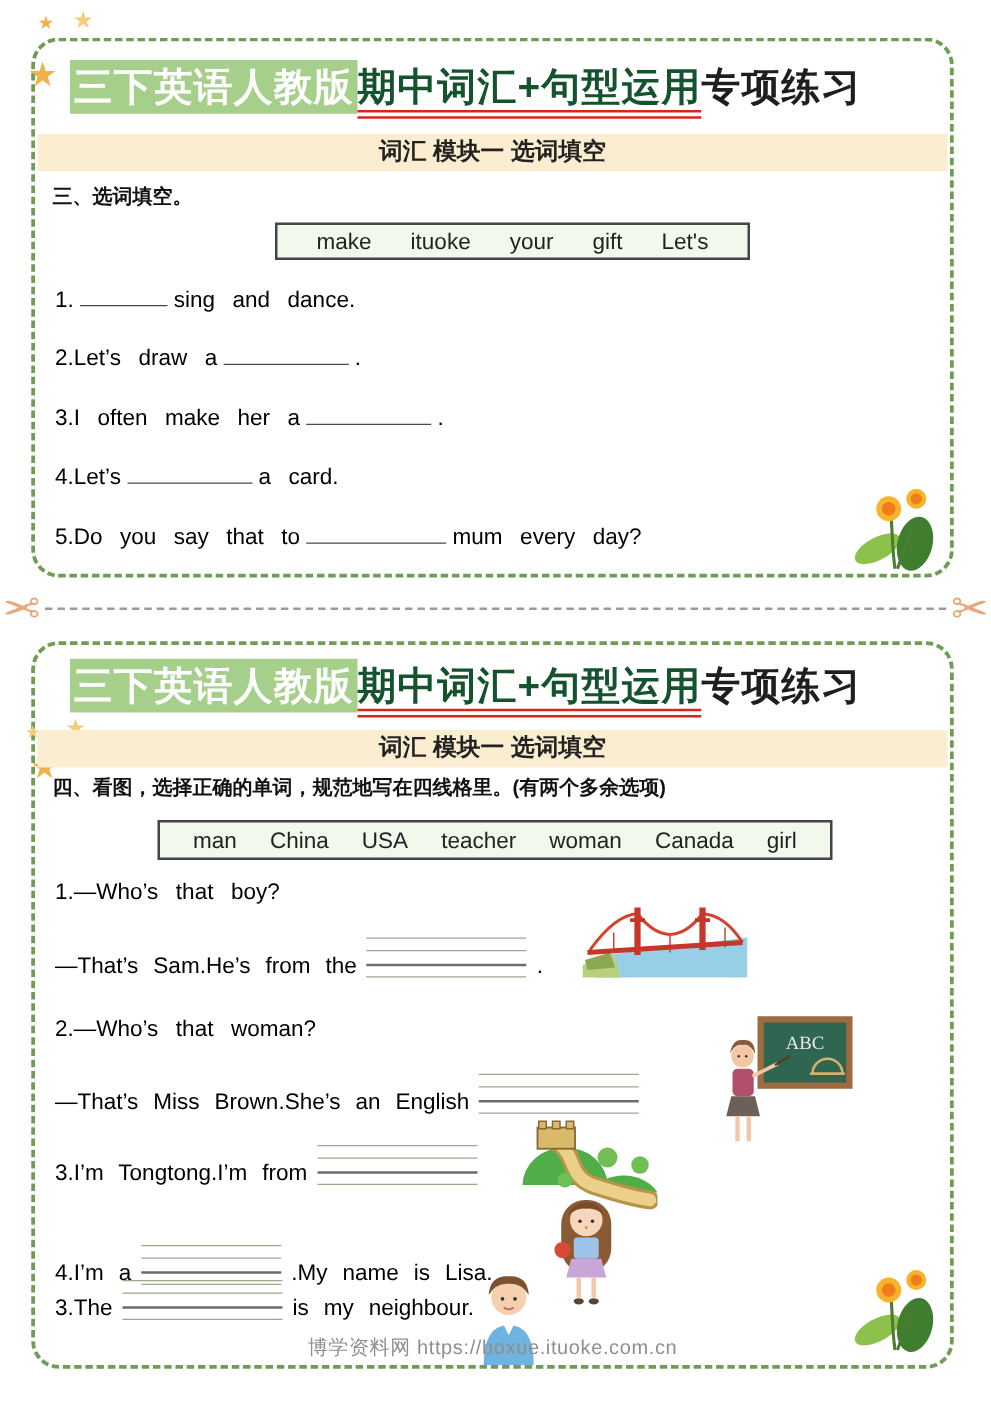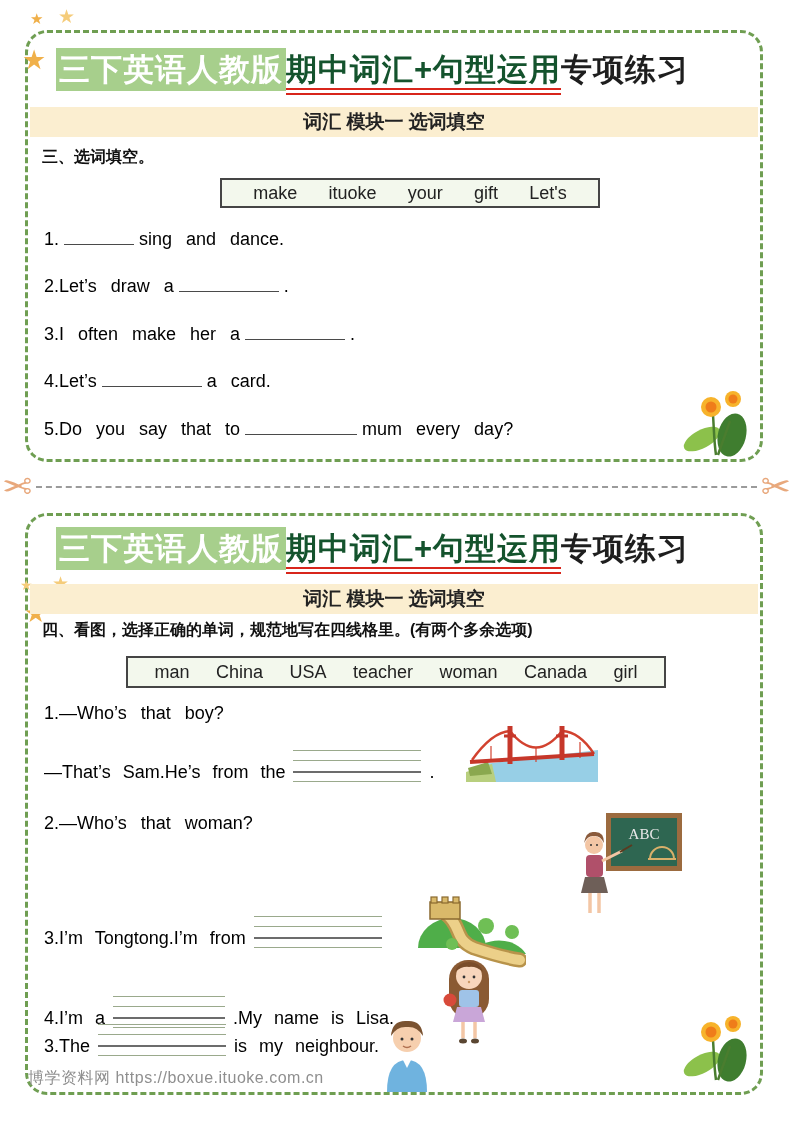--- a/index.html
+++ b/index.html
@@ -57,21 +57,21 @@
   .illus{position:absolute;}
 
   
   .divider{position:absolute;top:461px;left:2px;right:2px;height:52px;
            display:flex;align-items:center;}
   .sci{font-size:36px;color:#e8a87c;line-height:1;flex:none;}
   .sci.flip{transform:scaleX(-1);}
   .dashline{flex:1;border-top:2px dashed #9b9b9b;height:0;margin:0 4px;}
 
   
-  .footer{position:absolute;top:552px;left:0;right:0;
+  .footer{position:absolute;top:552px;left:0;right:0;text-align:center;
           font-size:16px;color:#8f8f8f;letter-spacing:.5px;}
 </style>
 </head>
 <body>
 
 <div class="page">
 
   <section class="panel p1">
     <span class="star" style="left:2px;top:-22px;font-size:15px">★</span>
     <span class="star lite" style="left:30px;top:-26px;font-size:19px">★</span>
@@ -142,20 +142,30 @@
         <span class="grid4">
           <i></i>
           <i></i>
           <i></i>
           <i></i>
         </span>
         <span>.</span>
       </div>
 
     <div class="q" style="top:297px"><span>2.—Who’s that woman?</span></div>
+    <div class="q flex" style="top:343px">
+        <span>—That’s Miss Brown.She’s an English</span>
+        <span class="grid4">
+          <i></i>
+          <i></i>
+          <i></i>
+          <i></i>
+        </span>
+        <span></span>
+      </div>
 
     <div class="q flex" style="top:400px">
         <span>3.I’m Tongtong.I’m from</span>
         <span class="grid4">
           <i></i>
           <i></i>
           <i></i>
           <i></i>
         </span>
         <span></span>

